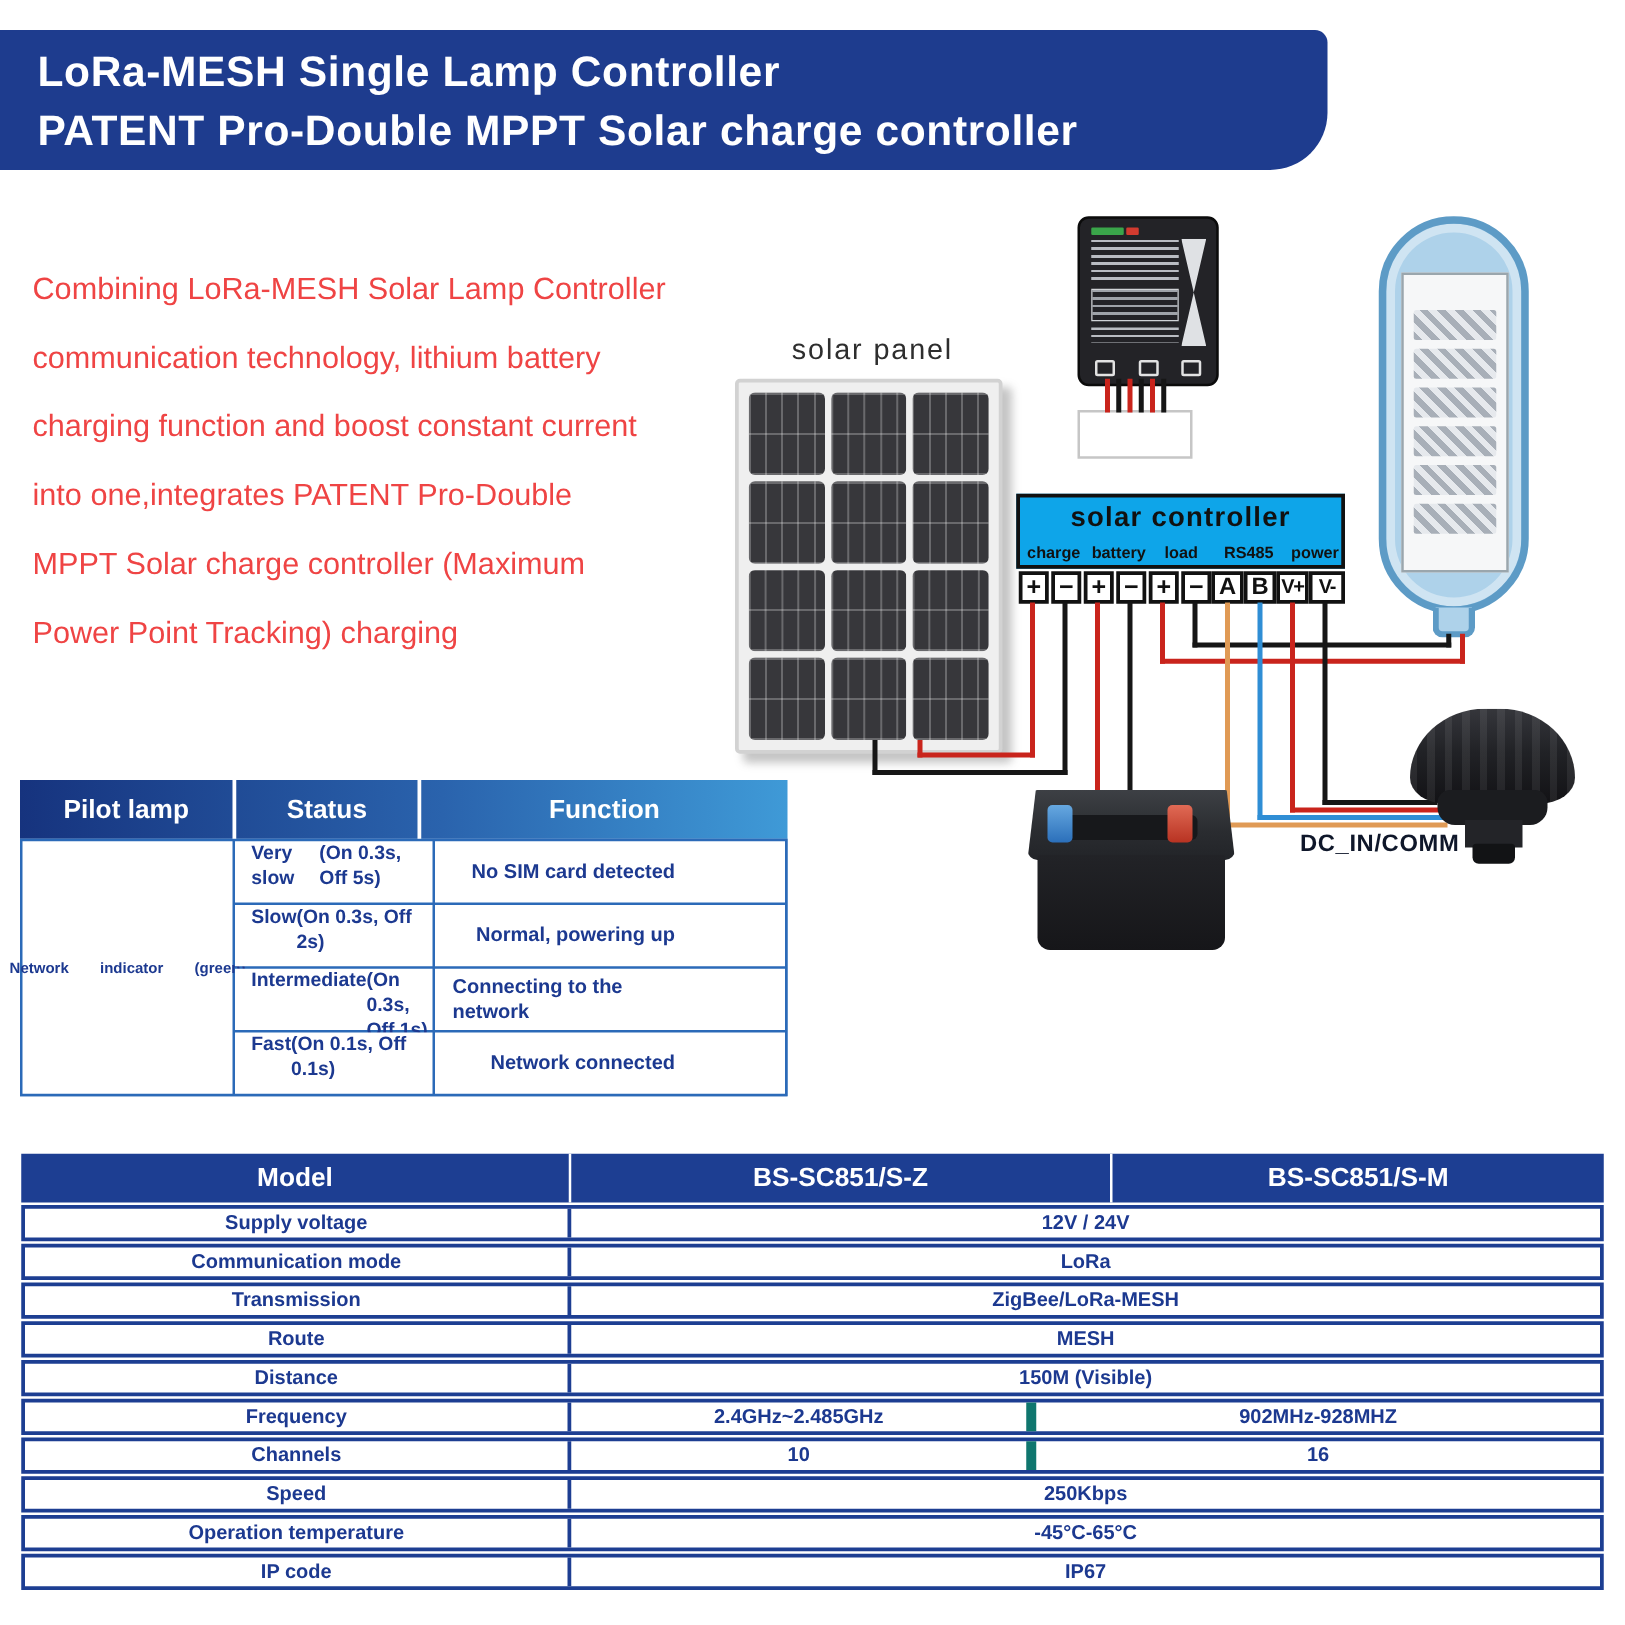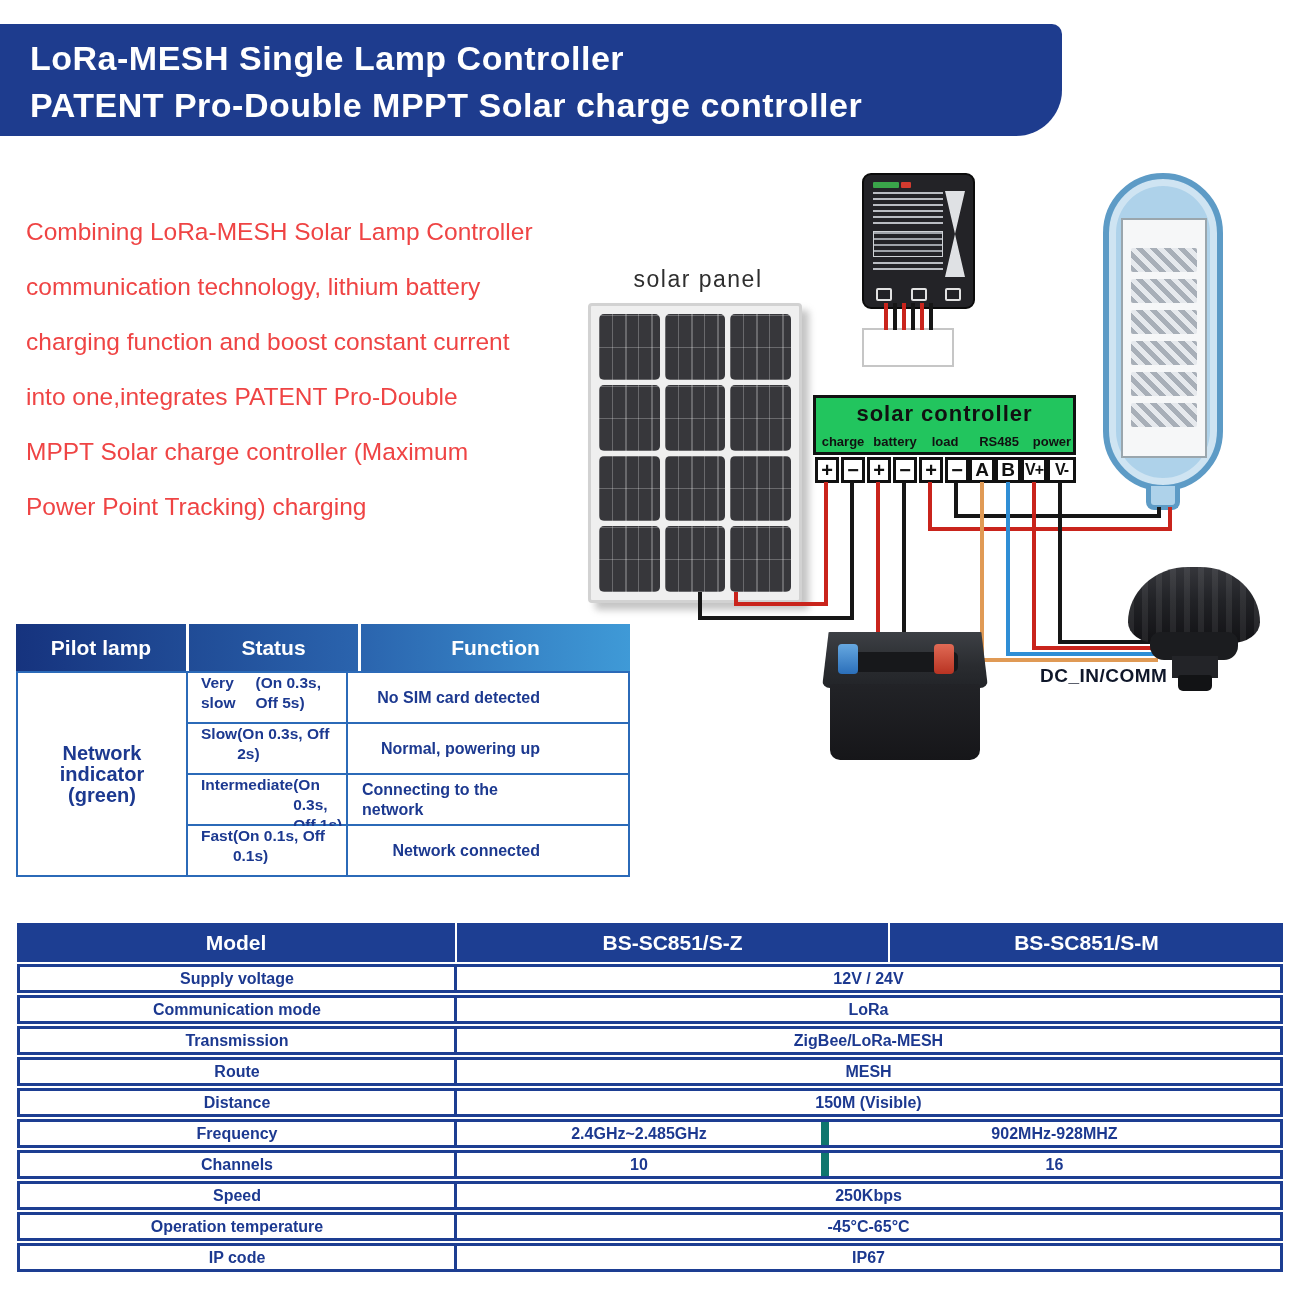--- a/index.html
+++ b/index.html
@@ -62,21 +62,21 @@
     background: #aed2ea; border: 6px solid #5d9bc6; border-radius: 62px;
     box-shadow: inset 0 0 0 7px #cfe4f2; }
   .lamp-panel { position: absolute; left: 1121px; top: 198px; width: 86px; height: 240px;
     background: #f6f7f8; border: 2px solid #9aa6ad; }
   .led { position: absolute; left: 1131px; width: 66px; height: 24px; border-radius: 2px;
     background: repeating-linear-gradient(45deg,#a8afb8 0 5px,#e6e9ed 5px 10px); }
   .lamp-neck { position: absolute; left: 1146px; top: 466px; width: 34px; height: 24px;
     background: #aed2ea; border: 5px solid #5d9bc6; border-top: none; border-radius: 0 0 8px 8px; }
   
   .ctrl-box { position: absolute; left: 813px; top: 375px; width: 263px; height: 60px;
-    background: #22c55e; border: 3px solid #111; }
+    background: #0ea5e9; border: 3px solid #111; }
   .ctrl-title { text-align: center; font-size: 22px; font-weight: 600;
     letter-spacing: 1px; color: #111; margin-top: 3px; }
   .grp { position: absolute; bottom: 3px; transform: translateX(-50%);
     font-size: 13px; font-weight: bold; color: #111; white-space: nowrap; }
   .tb { position: absolute; top: 437px; height: 26px; background: #fff;
     border: 3px solid #111; display: flex; align-items: center; justify-content: center;
     font-weight: bold; color: #111; }
   .tb.sym { font-size: 20px; }
   .tb.ab { font-size: 19px; }
   .tb.v { font-size: 16px; letter-spacing: -1px; }
@@ -109,27 +109,27 @@
   .sensor-foot { position: absolute; left: 1178px; top: 655px; width: 34px; height: 16px;
     background: #121315; border-radius: 3px 3px 5px 5px; }
   .dc-label { position: absolute; left: 1040px; top: 645px; font-size: 19px;
     font-weight: bold; color: #0f172a; letter-spacing: .5px; }
   
   .pilot { position: absolute; left: 16px; top: 604px; width: 614px; }
   .pt-header { display: flex; height: 47px;
     background: linear-gradient(90deg,#16337e 0%,#2a63ad 55%,#3f9ad7 100%); }
   .pt-h { display: flex; align-items: center; justify-content: center;
     color: #fff; font-weight: bold; font-size: 21px; }
-  .pt-h1 { width: 170px; } .pt-h2 { width: 172px; border-left: 3px solid #fff; }
+  .pt-h1 { width: 170px; } .pt-h2 { width: 148px; border-left: 3px solid #fff; }
   .pt-h3 { flex: 1; border-left: 3px solid #fff; }
   .pt-body { display: grid; grid-template-columns: 168px 158px 1fr;
     grid-auto-rows: 49px; gap: 2px; background: #2b6ab8; border: 2px solid #2b6ab8; }
   .pt-cell { background: #fff; color: #1c3990; font-weight: bold; }
-  .pt-ind { grid-row: 1 / span 4; grid-column: 1; display: flex; flex-direction: column;
-    align-items: center; justify-content: center; font-size: 20px; line-height: 21px; }
+  .pt-ind { grid-row: 1 / span 4; grid-column: 1; display: flex; 
+    align-items: center; justify-content: center; font-size: 12px; line-height: 21px; gap: 25px; }
   .pt-status { grid-column: 2; display: flex; flex-direction: row; justify-content: center;
     padding-left: 13px; font-size: 15.5px; line-height: 20px; }
   .pt-func { grid-column: 3; display: flex; align-items: center;
     padding-left: 14px; padding-right: 88px; font-size: 16px; line-height: 20px; justify-content: flex-end; }
   
   .spec { position: absolute; left: 17px; top: 903px; width: 1266px; }
   .sp-header { display: flex; height: 39px; background: #1d3e92; }
   .sp-h { display: flex; align-items: center; justify-content: center;
     color: #fff; font-weight: bold; font-size: 21px; }
   .sp-h1 { width: 440px; border-right: 2px solid #fff; }

